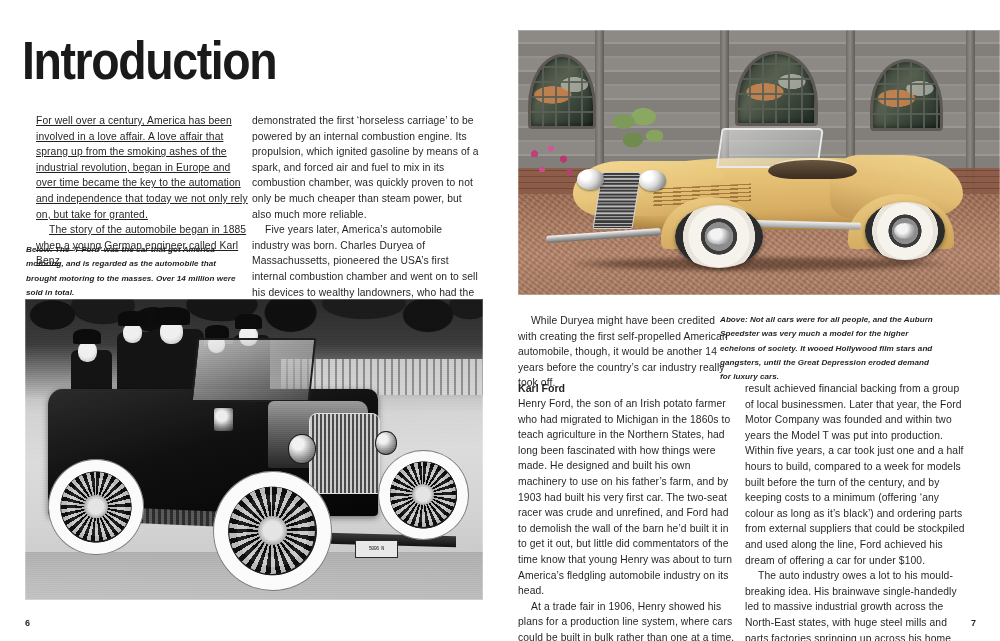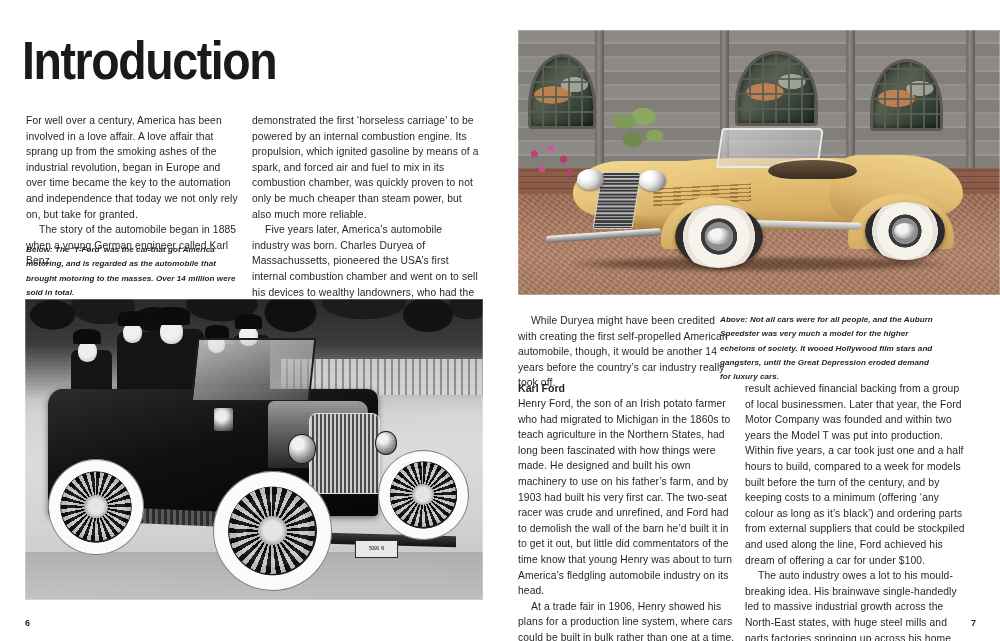--- a/index.html
+++ b/index.html
@@ -438,21 +438,21 @@
 </style>
 </head>
 <body>
 
 <div id="spread">
 
   <div>
 
     <div id="chapter-title">Introduction</div>
 
-    <div class="body-col" style="left:26px; top:113px; width:215px;">
+    <div class="body-col" style="left:36px; top:113px; width:215px;text-decoration:underline;">
       <p>For well over a century, America has been involved in a love affair. A love affair that sprang up from the smoking ashes of the industrial revolution, began in Europe and over time became the key to the automation and independence that today we not only rely on, but take for granted.</p>
       <p class="indent">The story of the automobile began in 1885 when a young German engineer called Karl Benz</p>
     </div>
 
     <div class="body-col" style="left:252px; top:113px; width:228px;">
       <p>demonstrated the first ‘horseless carriage’ to be powered by an internal combustion engine. Its propulsion, which ignited gasoline by means of a spark, and forced air and fuel to mix in its combustion chamber, was quickly proven to not only be much cheaper than steam power, but also much more reliable.</p>
       <p class="indent">Five years later, America’s automobile industry was born. Charles Duryea of Massachussetts, pioneered the USA’s first internal combustion chamber and went on to sell his devices to wealthy landowners, who had the means to enjoy his creation to the full.</p>
     </div>
 
     <div class="caption" style="left:26px; top:243px; width:216px;">

